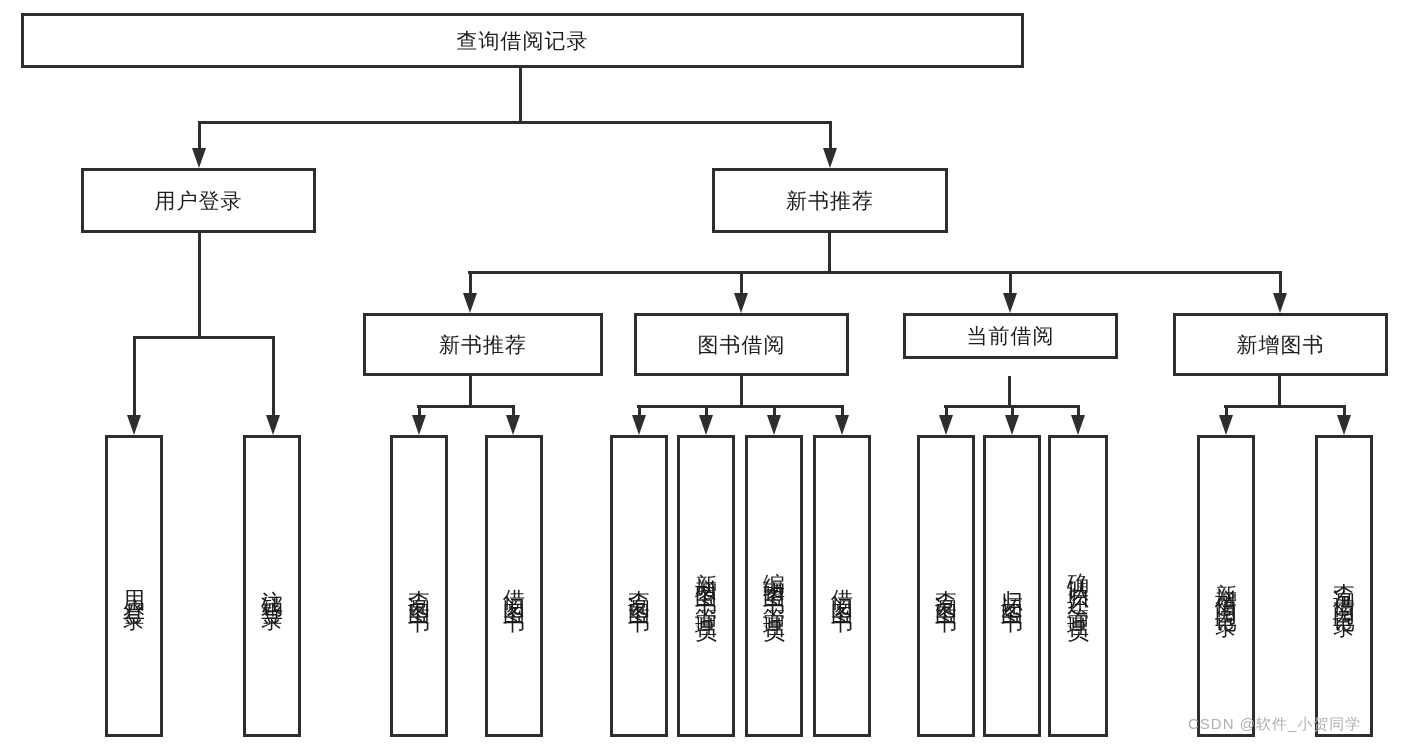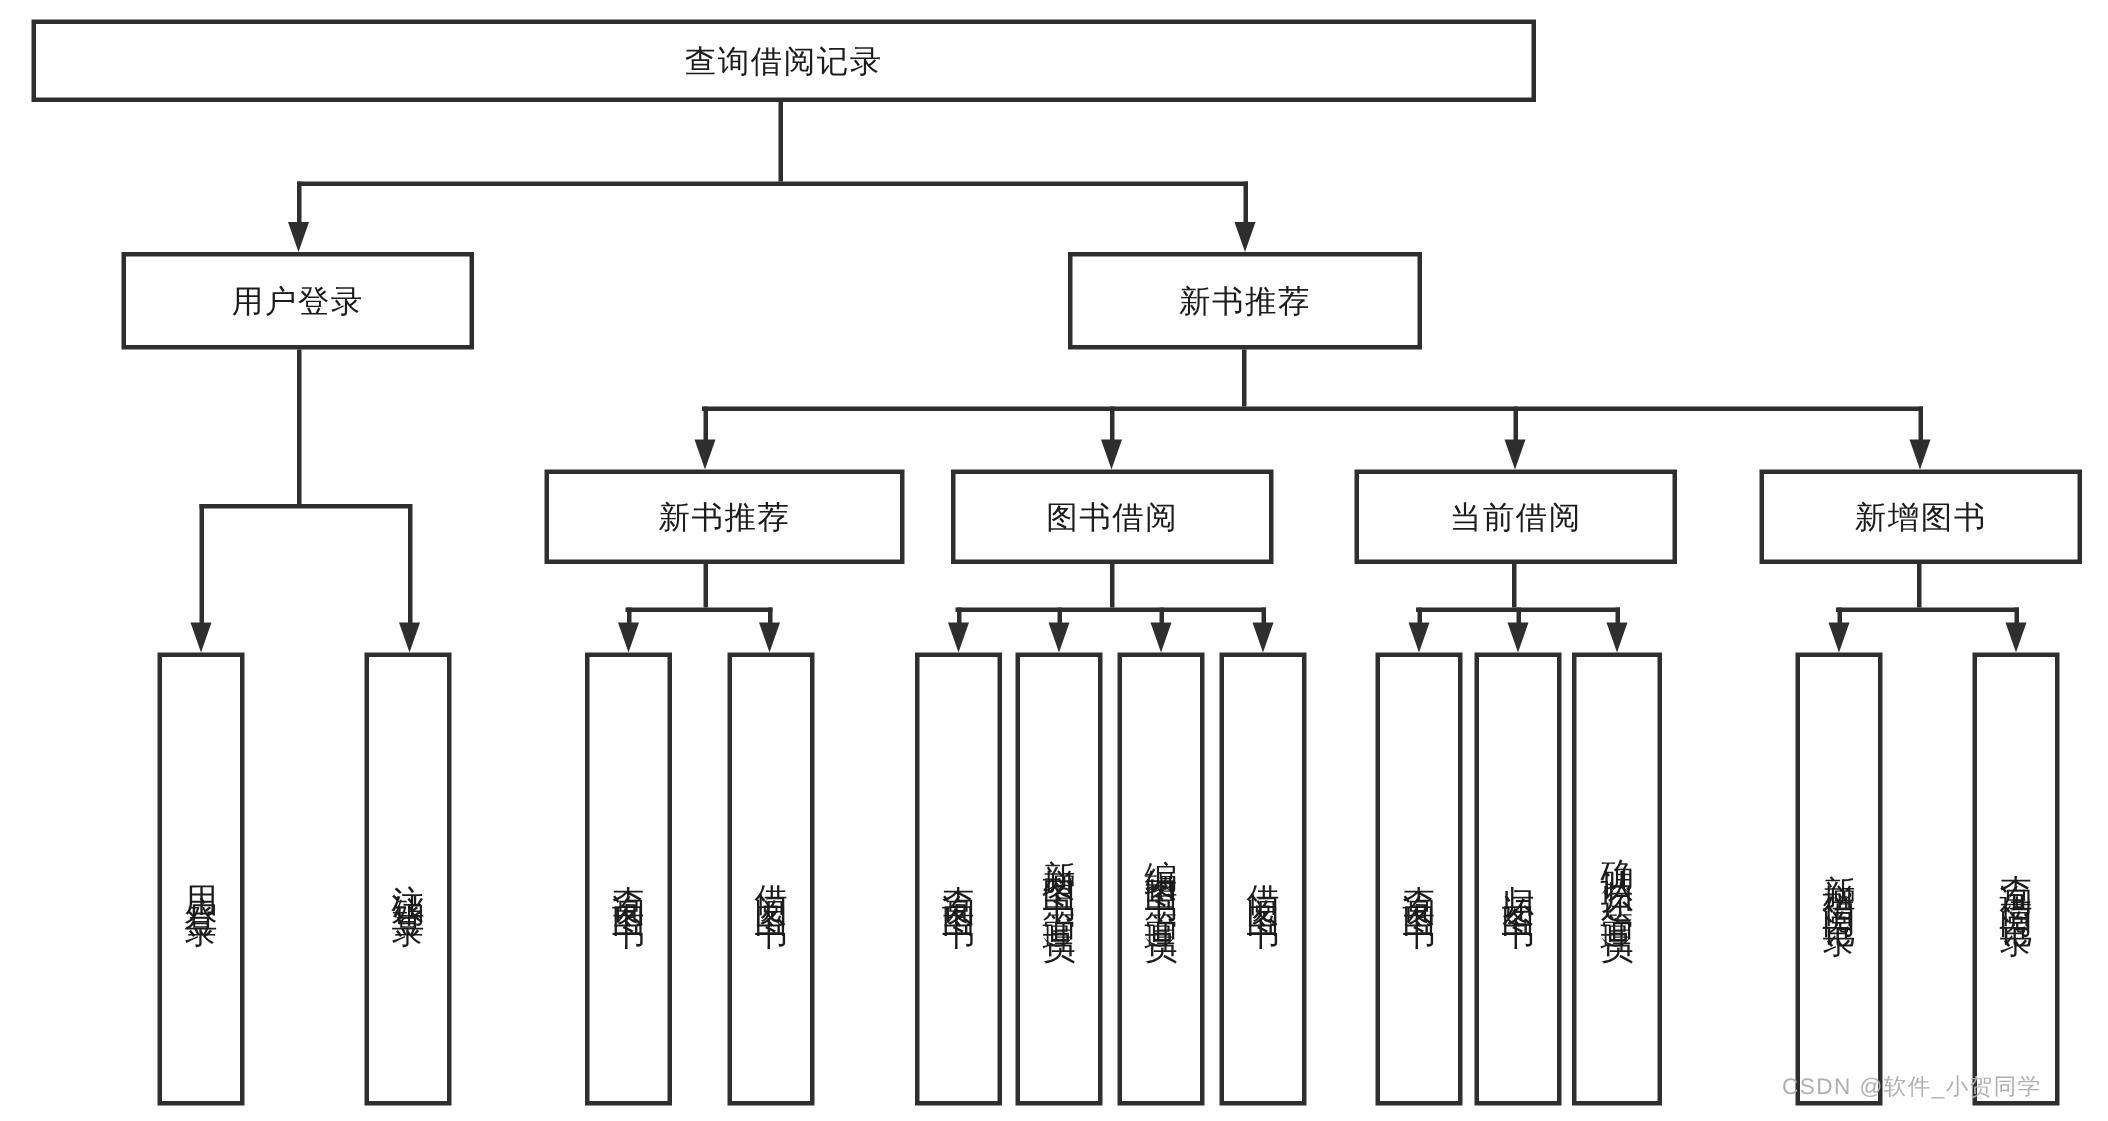--- a/index.html
+++ b/index.html
@@ -69,21 +69,21 @@
   <div class="arrow" style="left:734px;top:271px;height:42px;"></div>
   <div class="arrow" style="left:1003px;top:271px;height:42px;"></div>
   <div class="arrow" style="left:1273px;top:271px;height:42px;"></div>
 
   <div class="node h" style="left:363px;top:313px;width:240px;height:63px;">
     <span>新书推荐</span>
   </div>
   <div class="node h" style="left:634px;top:313px;width:215px;height:63px;">
     <span>图书借阅</span>
   </div>
-  <div class="node h" style="left:903px;top:313px;width:215px;height:63px;">
+  <div class="node h" style="left:903px;top:313px;width:215px;height:46px;">
     <span>当前借阅</span>
   </div>
   <div class="node h" style="left:1173px;top:313px;width:215px;height:63px;">
     <span>新增图书</span>
   </div>
 
   <div class="vline" style="left:469px;top:376px;height:29px;"></div>
   <div class="hline" style="left:417px;top:405px;width:98px;"></div>
   <div class="arrow" style="left:412px;top:405px;height:30px;"></div>
   <div class="arrow" style="left:506px;top:405px;height:30px;"></div>

